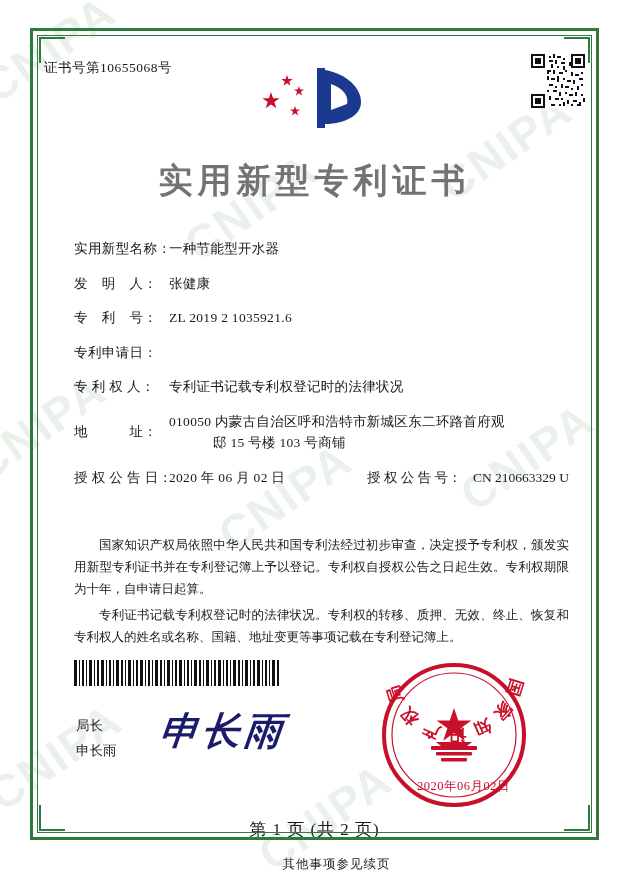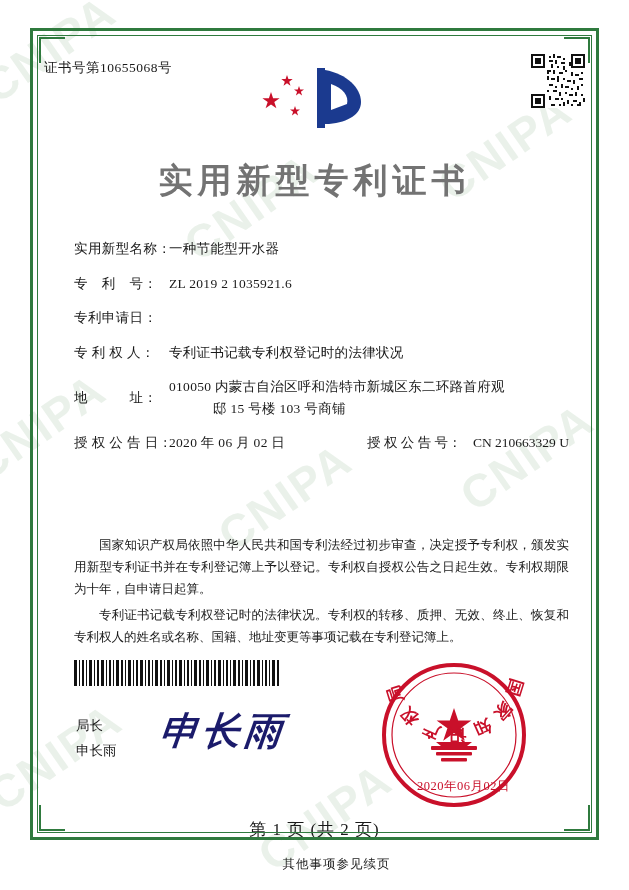--- a/index.html
+++ b/index.html
@@ -344,20 +344,24 @@
 
 <div class="title">实用新型专利证书</div>
 
 <div class="fields">
 
   <div class="field-row">
     <div class="field-label">实用新型名称：</div>
     <div class="field-value">一种节能型开水器</div>
   </div>
 
+  <div class="field-row">
+    <div class="field-label">发　明　人：</div>
+    <div class="field-value">张健康</div>
+  </div>
 
   <div class="field-row">
     <div class="field-label">专　利　号：</div>
     <div class="field-value">ZL 2019 2 1035921.6</div>
   </div>
 
   <div class="field-row">
     <div class="field-label">专利申请日：</div>
   </div>
 

